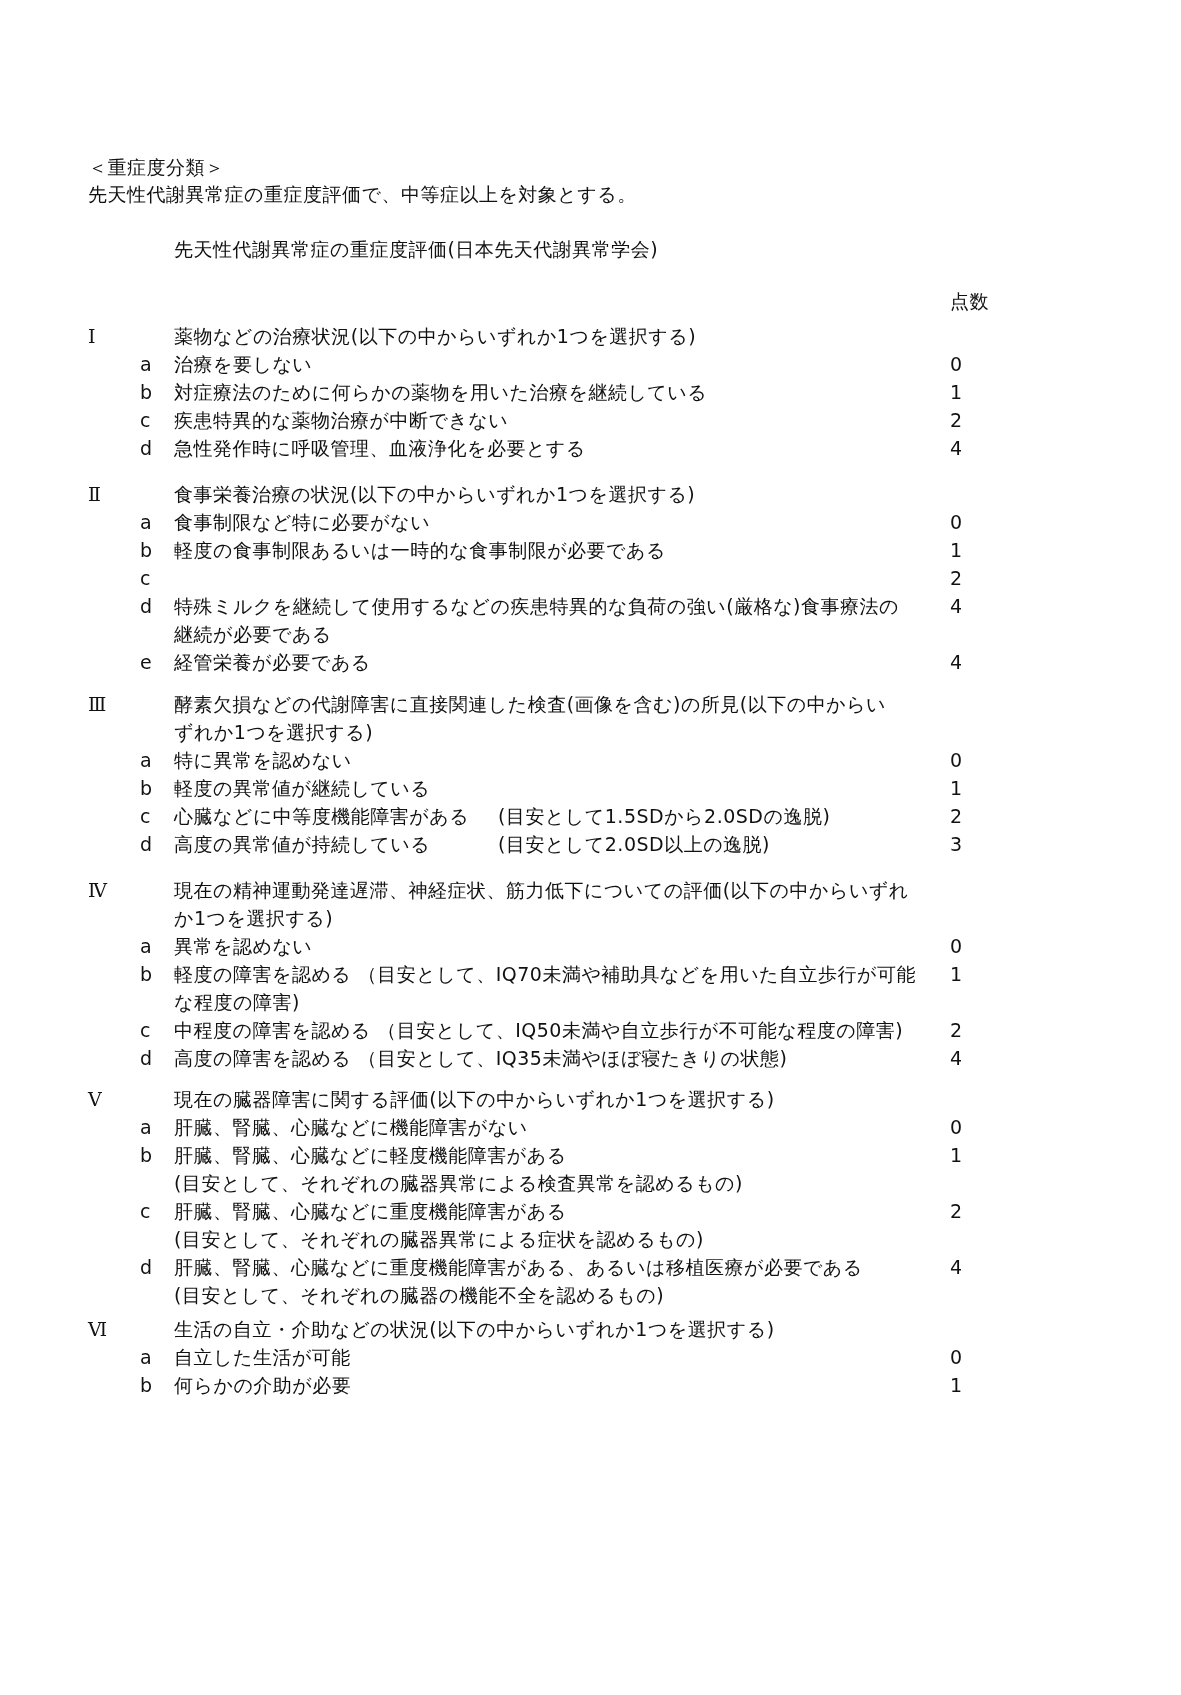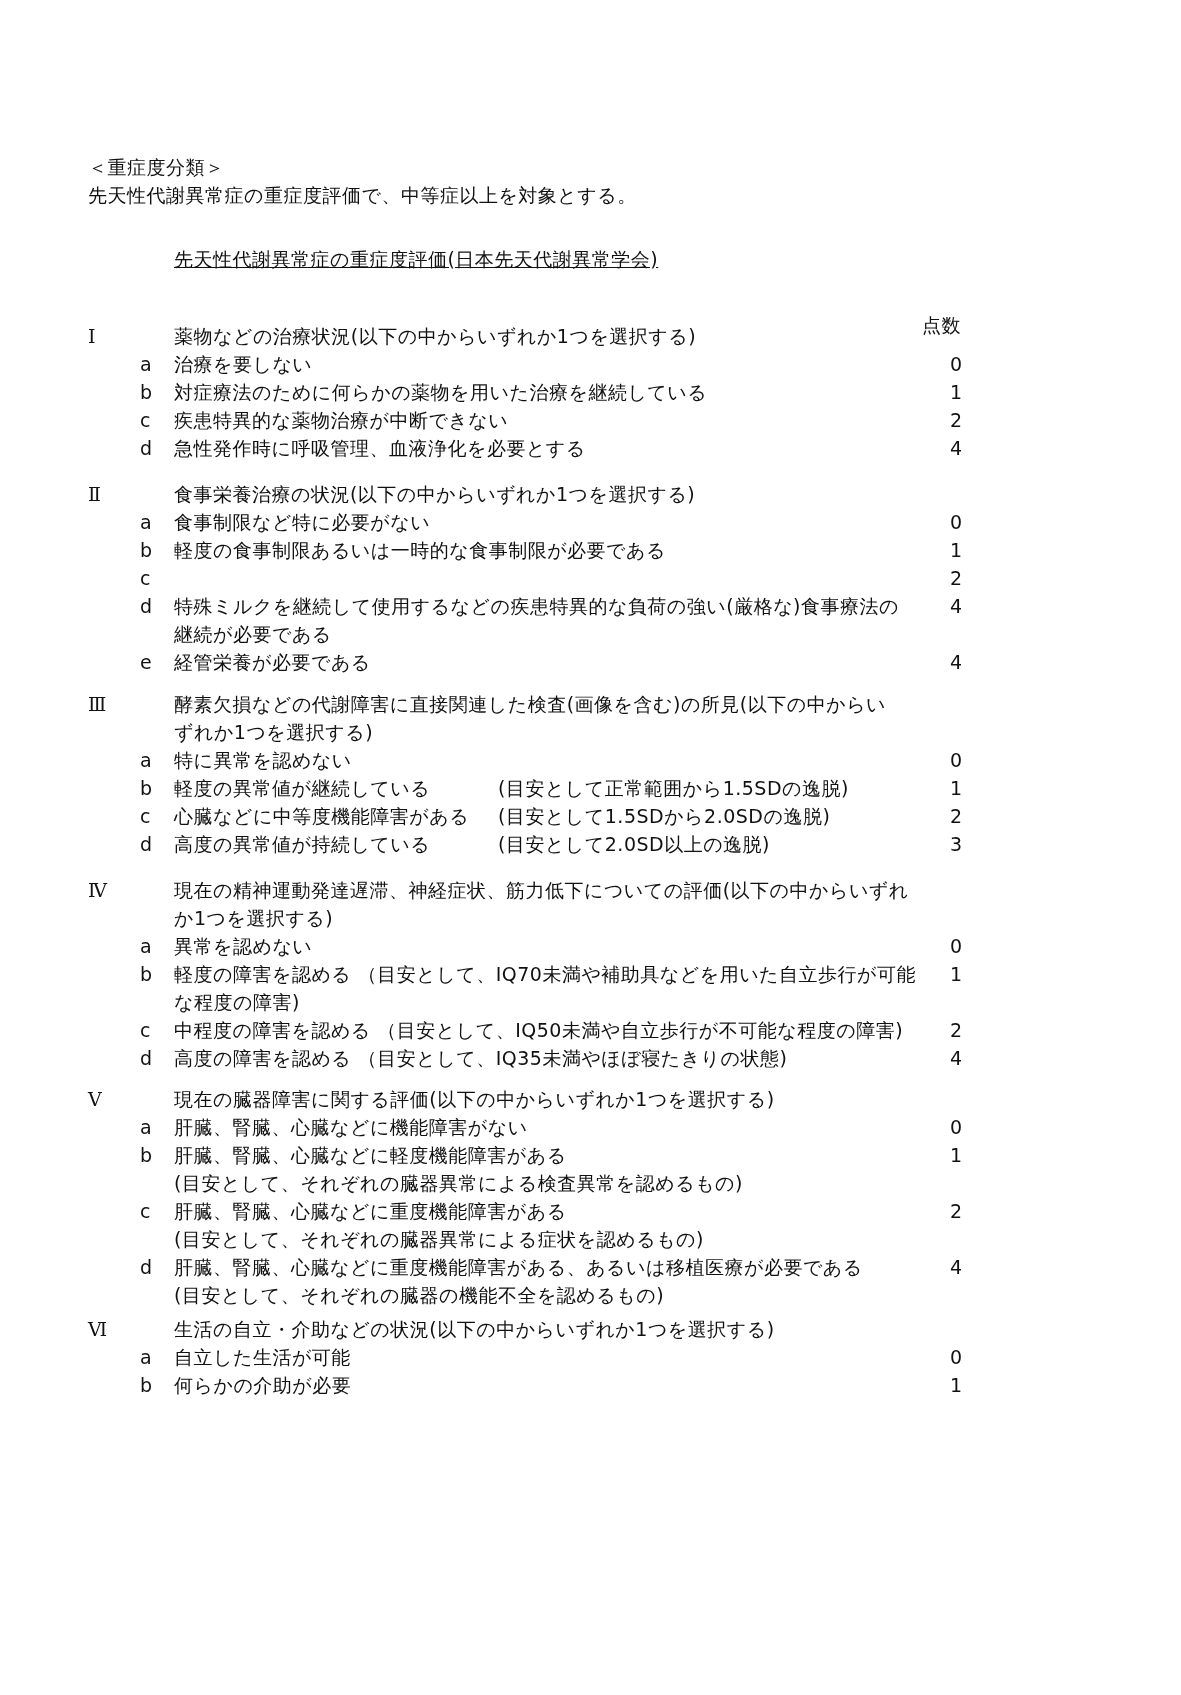--- a/index.html
+++ b/index.html
@@ -24,23 +24,23 @@
       width: 1181px;
       height: 1581px;
     }
     .line {
       position: absolute;
       white-space: nowrap;
       line-height: 28px;
       height: 28px;
     }
     .heading { left: 88px; top: 153px; }
-    .intro { left: 88px; top: 181px; }
-    .table-title { left: 174px; top: 245px; text-decoration: underline; }
-    .score-header { left: 922px; top: 287px; margin-top: 24px; }
+    .intro { left: 88px; top: 181px; font-family: Liberation Serif, serif; }
+    .table-title { left: 174px; top: 235px; }
+    .score-header { left: 950px; top: 287px; }
 
     .section {
       position: absolute;
       left: 0;
       width: 1181px;
     }
     .row {
       position: relative;
       height: 28px;
       line-height: 28px;
@@ -150,21 +150,20 @@
           <span class="text">ずれか1つを選択する)</span>
         </div>
         <div class="row">
           <span class="letter">a</span>
           <span class="text">特に異常を認めない</span>
           <span class="score">0</span>
         </div>
         <div class="row">
           <span class="letter">b</span>
           <span class="text">軽度の異常値が継続している</span>
-          <span class="note" style="left: 498px;">(目安として正常範囲から1.5SDの逸脱)</span>
           <span class="score">1</span>
         </div>
         <div class="row">
           <span class="letter">c</span>
           <span class="text">心臓などに中等度機能障害がある</span>
           <span class="note" style="left: 498px;">(目安として1.5SDから2.0SDの逸脱)</span>
           <span class="score">2</span>
         </div>
         <div class="row">
           <span class="letter">d</span>

